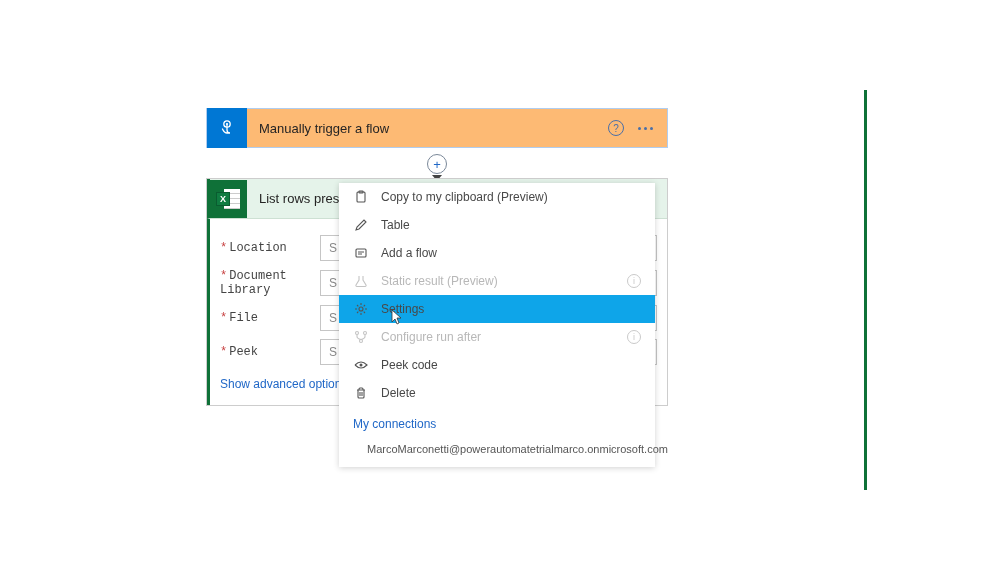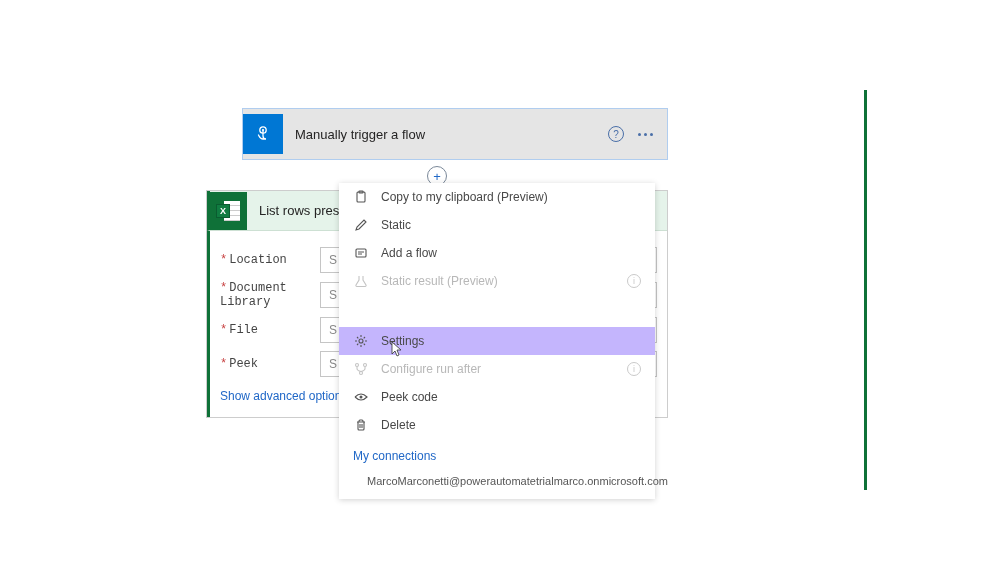--- a/index.html
+++ b/index.html
@@ -22,25 +22,24 @@
     }
     .canvas {
       position: absolute;
       top: 108px;
       left: 206px;
       width: 462px;
     }
     .trigger-card {
       display: flex;
       align-items: center;
-      background: #e5e5e5;
+      background: #fdba74;
       border: 1px solid #b0cdef;
-      height: 52px;
-      position: relative;
-      margin-left: 36px;
+      height: 40px;
+      position: relative;
     }
     .trigger-icon-box {
       width: 40px;
       height: 40px;
       background: #0077d4;
       display: flex;
       align-items: center;
       justify-content: center;
       flex-shrink: 0;
     }
@@ -234,21 +233,21 @@
     .menu-item {
       display: flex;
       align-items: center;
       height: 28px;
       padding: 0 14px;
       font-size: 12px;
       color: #484848;
       cursor: pointer;
       position: relative;
     }
-    .menu-item.hovered { background: #c4b5fd; margin-top: 32px; }
+    .menu-item.hovered { background: #0ea5e9; }
     .menu-item.disabled { color: #b8b8b8; cursor: default; text-align: center; }
     .menu-icon {
       width: 16px;
       height: 16px;
       margin-right: 12px;
       display: flex;
       align-items: center;
       justify-content: center;
     }
     .menu-info {
@@ -401,21 +400,21 @@
         </svg>
     </div>
     <span>Copy to my clipboard (Preview)</span>
   </div>
   <div class="menu-item">
     <div class="menu-icon">
       <svg width="14" height="14" viewBox="0 0 14 14">
           <path d="M2 12 l1 -3 l7 -7 l2 2 l-7 7 z" fill="none" stroke="#555" stroke-width="1.1"></path>
         </svg>
     </div>
-    <span>Static</span>
+    <span>Table</span>
   </div>
   <div class="menu-item">
     <div class="menu-icon">
       <svg width="14" height="14" viewBox="0 0 14 14">
           <rect x="2" y="3" width="10" height="8" rx="1" fill="none" stroke="#555" stroke-width="1.1"></rect>
           <line x1="4" y1="6" x2="10" y2="6" stroke="#555" stroke-width="1"></line>
           <line x1="4" y1="8" x2="8" y2="8" stroke="#555" stroke-width="1"></line>
         </svg>
     </div>
     <span>Add a flow</span>

